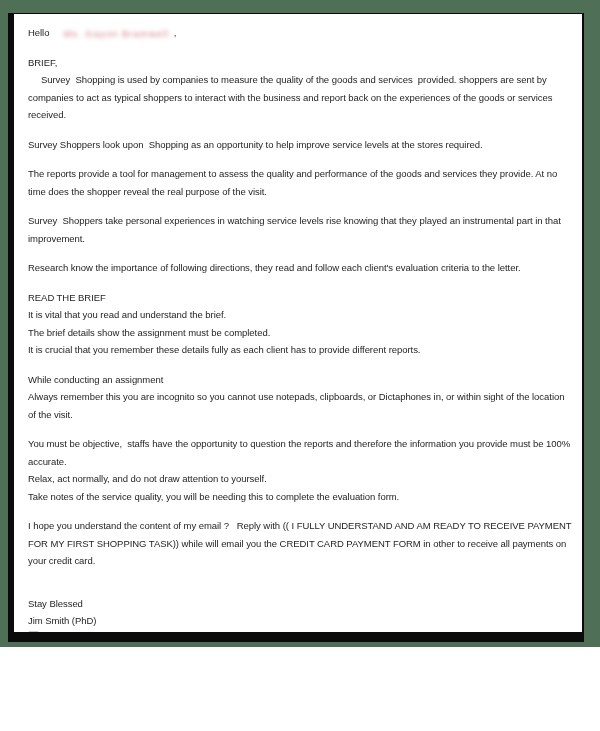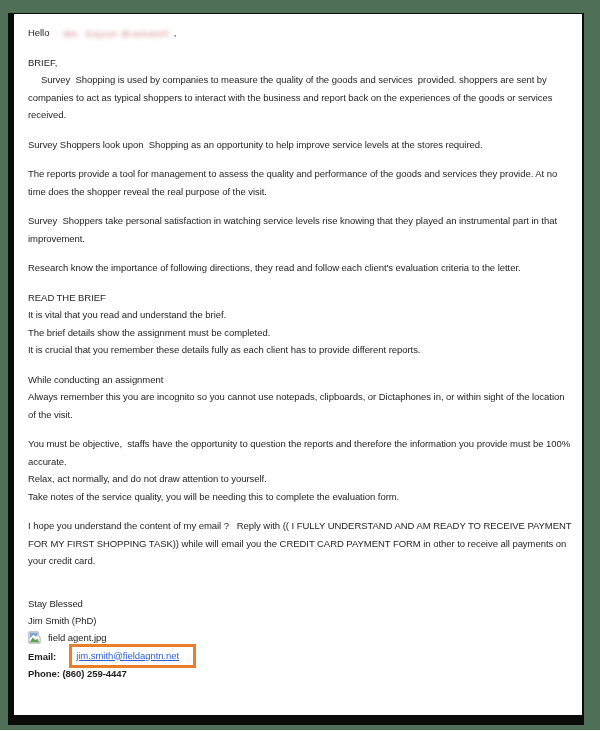--- a/index.html
+++ b/index.html
@@ -4,21 +4,21 @@
 <style>
   html, body {
     margin: 0; padding: 0;
     width: 600px; height: 731px;
     overflow: hidden;
     font-family: "Liberation Sans", "DejaVu Sans", sans-serif;
   }
   .frame {
     position: absolute;
     inset: 0;
-    width: 600px; height: 730px;
+    width: 600px; height: 647px;
     background: var(--frame-bg, #4f6f57);
   }
   .page {
     position: absolute;
     left: 8px; top: 13px; right: 16px; bottom: 5px;
     background: var(--page-bg, #ffffff);
     border-style: solid;
     border-color: var(--border-col, #0b0b0b);
     border-width: 1px 2px 10px 6px;
     box-sizing: border-box;
@@ -68,21 +68,21 @@
   <div class="page">
     <div class="content">
 
       <div class="greeting"><span>Hello</span><span class="redacted">Ms. Gayon Bramwell</span><span> ,</span></div>
 
       <div>
           <p class="para">BRIEF,
      Survey  Shopping is used by companies to measure the quality of the goods and services  provided. shoppers are sent by companies to act as typical shoppers to interact with the business and report back on the experiences of the goods or services received.</p>
           <p class="para">Survey Shoppers look upon  Shopping as an opportunity to help improve service levels at the stores required.</p>
           <p class="para">The reports provide a tool for management to assess the quality and performance of the goods and services they provide. At no time does the shopper reveal the real purpose of the visit.</p>
-          <p class="para">Survey  Shoppers take personal satisfaction in watching service levels rise knowing that they played an instrumental part in that improvement.</p>
+          <p class="para">Survey  Shoppers take personal experiences in watching service levels rise knowing that they played an instrumental part in that improvement.</p>
           <p class="para">Research know the importance of following directions, they read and follow each client's evaluation criteria to the letter.</p>
           <p class="para">READ THE BRIEF
 It is vital that you read and understand the brief.
 The brief details show the assignment must be completed.
 It is crucial that you remember these details fully as each client has to provide different reports.</p>
           <p class="para">While conducting an assignment
 Always remember this you are incognito so you cannot use notepads, clipboards, or Dictaphones in, or within sight of the location of the visit.</p>
           <p class="para">You must be objective,  staffs have the opportunity to question the reports and therefore the information you provide must be 100% accurate.
 Relax, act normally, and do not draw attention to yourself.
 Take notes of the service quality, you will be needing this to complete the evaluation form.</p>

